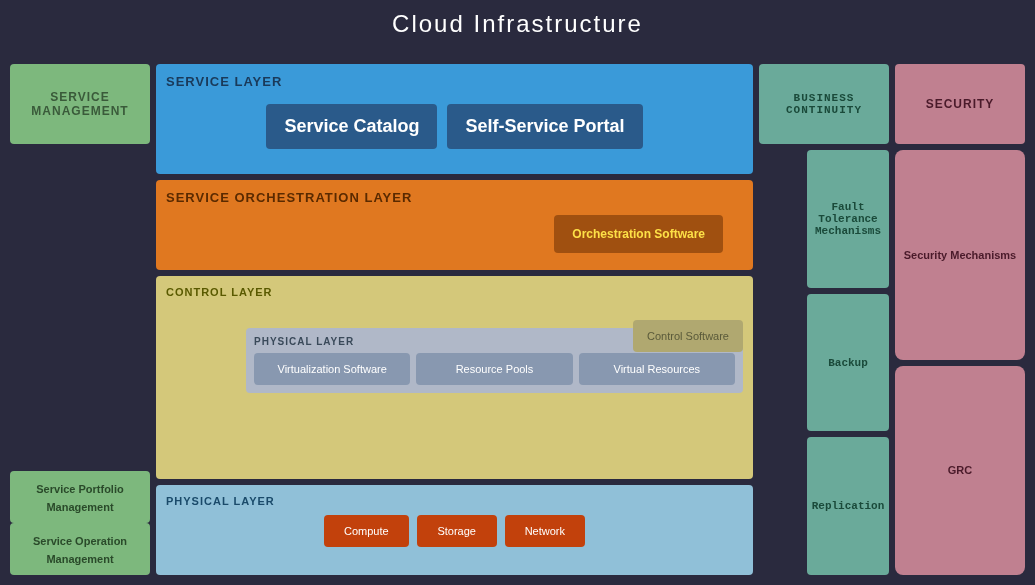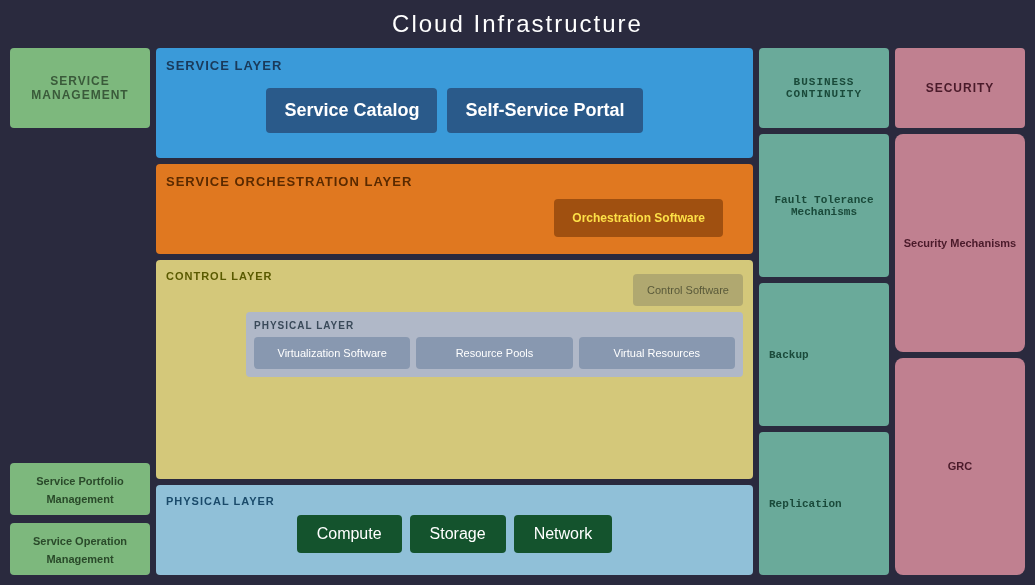--- a/index.html
+++ b/index.html
@@ -17,21 +17,21 @@
       display: flex;
       flex-direction: column;
       align-items: center;
       padding: 10px;
     }
     .page-title {
       color: #ffffff;
       font-size: 24px;
       font-weight: 300;
       letter-spacing: 2px;
-      margin-bottom: 10px;
+      margin-bottom: 26px;
       text-align: left;
     }
     .diagram-area {
       display: flex;
       width: 100%;
       flex: 1;
       gap: 6px;
     }
     
     .left-col {
@@ -57,21 +57,20 @@
       font-weight: bold;
       letter-spacing: 1px;
       text-transform: uppercase;
     }
     .left-spacer {
       flex: 1;
     }
     .left-bottom-boxes {
       display: flex;
       flex-direction: column;
-      gap: 8px;
       margin-top: auto;
     }
     .service-box {
       background: #7db87d;
       border-radius: 4px;
       padding: 8px;
       text-align: center;
     }
     .service-box-label {
       color: #2a4a2a;
@@ -162,21 +161,21 @@
     }
     .control-btn {
       background: #b0a870;
       color: #5a5a3a;
       border-radius: 4px;
       padding: 10px 14px;
       text-align: center;
       font-size: 11px;
       position: absolute;
       right: 10px;
-      top: 14px;
+      top: 44px;
       min-width: 80px;
     }
     
     .virtual-layer {
       background: #b0b8c8;
       border-radius: 4px;
       padding: 8px;
       margin-top: 30px;
       margin-left: 80px;
     }
@@ -212,26 +211,26 @@
       font-size: 11px;
       letter-spacing: 1px;
       margin-bottom: 8px;
     }
     .physical-boxes {
       display: flex;
       gap: 8px;
       justify-content: center;
     }
     .physical-box {
-      background: #14532d;
+      background: #c2410c;
       color: #ffffff;
       border-radius: 4px;
       padding: 10px 20px;
       text-align: center;
-      font-size: 16px;
+      font-size: 11px;
       min-width: 80px;
     }
     
     .right-col {
       width: 130px;
       display: flex;
       flex-direction: column;
       gap: 6px;
       font-family: Liberation Mono, monospace;
     }
@@ -259,20 +258,22 @@
       flex: 1;
     }
     .right-box {
       background: #6aaa9a;
       border-radius: 4px;
       padding: 10px;
       text-align: center;
       flex: 1;
       display: flex;
       align-items: center;
+      justify-content: center;
+      margin-left: 48px;
     }
     .right-box-label {
       color: #1a4a3a;
       font-size: 11px;
       font-weight: bold;
     }
     .security-col {
       width: 130px;
       display: flex;
       flex-direction: column;

